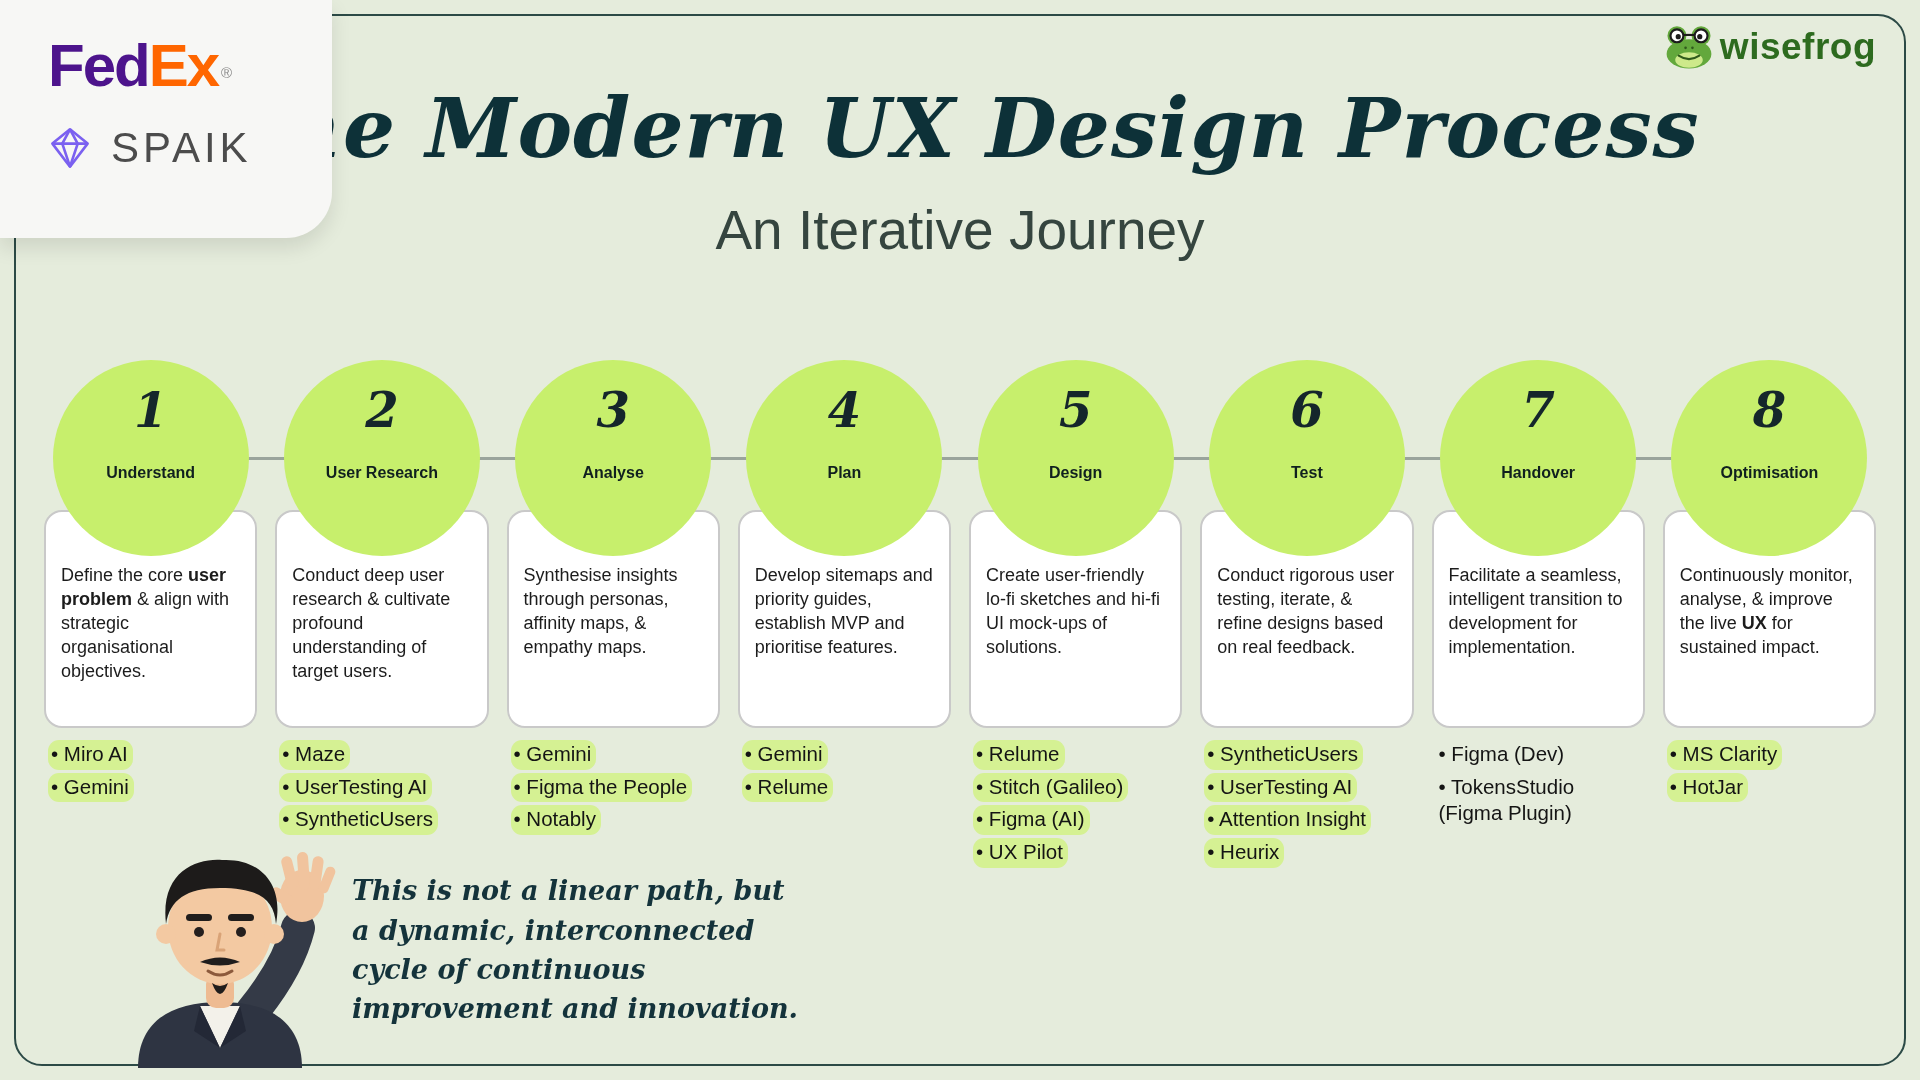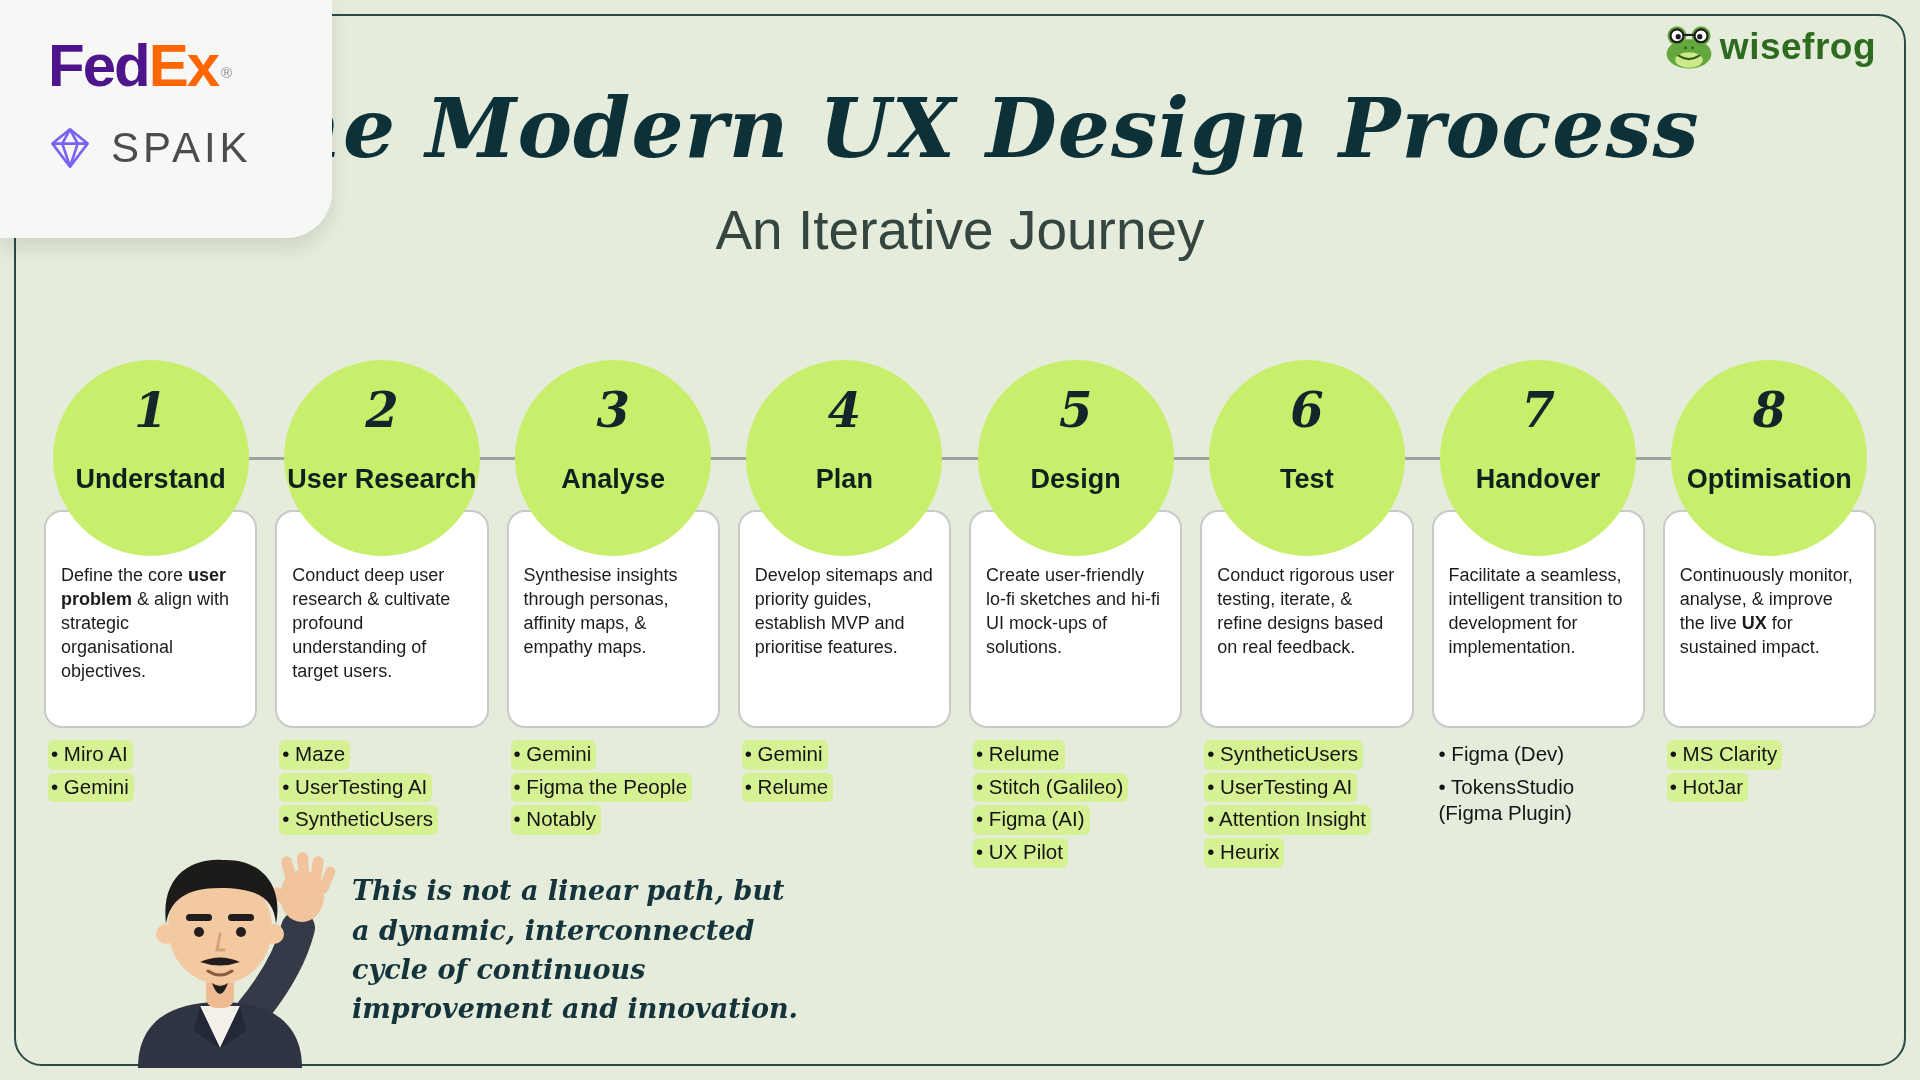--- a/index.html
+++ b/index.html
@@ -45,30 +45,30 @@
   }
   .circle{
     position:relative;z-index:1;width:196px;height:196px;margin:0 auto;border-radius:50%;
     background:var(--circle_green,#c7ef6c);
     display:flex;flex-direction:column;align-items:center;padding-top:26px;box-sizing:border-box;
   }
   .step-number{
     font-family:"DejaVu Serif",serif;font-style:italic;font-weight:700;
     font-size:48px;color:#15262b;line-height:1;
   }
-  .step-title{font-size:27px;font-weight:700;color:#10201f;margin-top:30px;white-space:nowrap;}
+  .step-title{font-size:16px;font-weight:700;color:#10201f;margin-top:30px;white-space:nowrap;}
   .card{
     position:relative;z-index:0;background:#ffffff;
     border:2px solid var(--card_border,#c9c9c9);border-radius:18px;
     margin-top:-46px;padding:52px 12px 20px 15px;box-sizing:border-box;
     height:218px;font-size:18px;line-height:1.33;color:var(--body_ink,#1c1c1c);
   }
   .card strong{font-weight:700;}
   .tools{margin-top:12px;padding-left:4px;display:flex;flex-direction:column;gap:3px;align-items:flex-start;}
-  .tool{font-size:20.5px;color:#141414;line-height:1.3;padding:1px 5px 2px 3px;border-radius:6px;}
+  .tool{font-size:20.5px;color:#141414;line-height:1.3;padding:1px 5px 2px 3px;border-radius:11px;}
   .tool.hl{background:var(--highlight_green,#d5f193);}
   
   .footer-avatar{position:absolute;left:100px;bottom:12px;width:240px;height:252px;z-index:2;}
   .note{
     position:absolute;left:352px;bottom:52px;width:452px;
     font-family:"DejaVu Serif",serif;font-style:italic;font-weight:700;
     font-size:27px;line-height:1.45;color:#14333b;z-index:2;
   }
 </style>
 </head>

